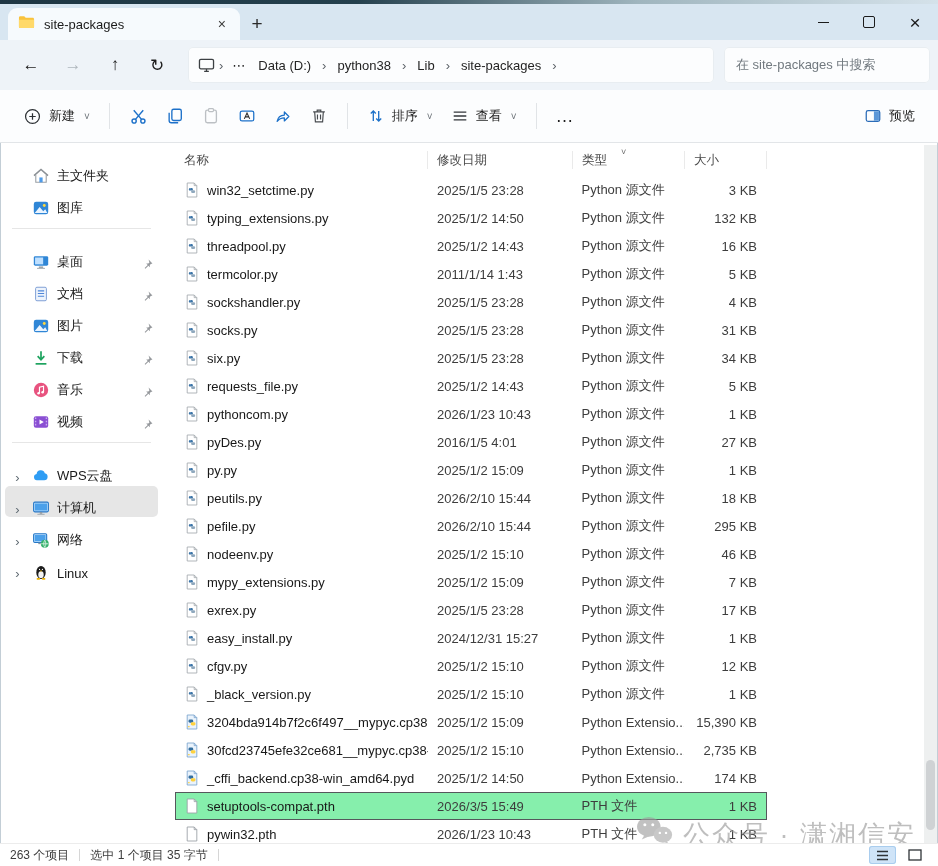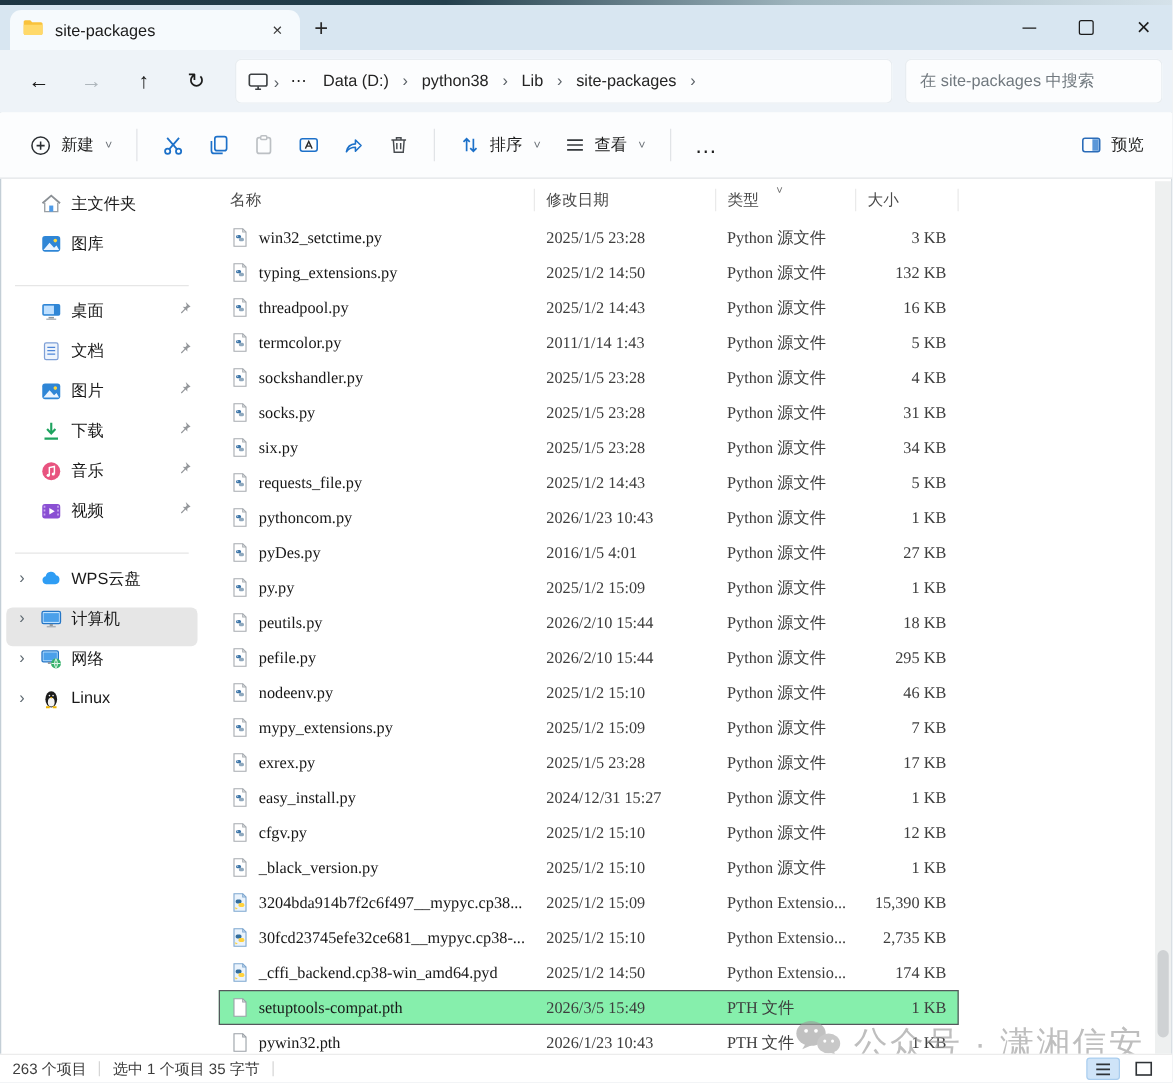--- a/index.html
+++ b/index.html
@@ -33,39 +33,39 @@
   
   .toolbar{height:52px;background:#fcfdfe;border-bottom:1px solid #e2e5e8;display:flex;align-items:center;padding:0 14px;}
   .tb-btn{height:36px;padding:0 9px;display:flex;align-items:center;gap:7px;border-radius:4px;font-size:13px;color:#1f1f1f;}
   .tb-ico{display:flex;align-items:center;}
   .tb-chev{font-size:10px;color:#6a7076;margin-left:2px;}
   .tb-div{width:1px;height:26px;background:#e1e4e7;margin:0 10px;}
   .tb-spacer{flex:1;}
   
   .body{position:absolute;top:143px;left:0;right:0;bottom:22px;display:flex;overflow:hidden;}
   .sidebar{width:163px;padding-top:10px;box-sizing:border-box;flex:0 0 auto;}
-  .side-item{height:31px;display:flex;align-items:flex-start;margin:1px 5px;padding:0 4px 0 6px;border-radius:5px;
+  .side-item{height:31px;display:flex;align-items:flex-end;margin:1px 5px;padding:0 4px 0 6px;border-radius:5px;
     font-size:13px;color:#191919;gap:7px;}
   .side-item.selected{background:#e6e6e6;}
   .side-chev{width:13px;text-align:center;font-size:13px;color:#5f6a72;flex:0 0 auto;}
   .side-ico{width:19px;display:flex;justify-content:center;flex:0 0 auto;}
   .side-label{flex:1;white-space:nowrap;overflow:hidden;}
   .side-pin{margin-left:auto;display:flex;flex:0 0 auto;}
   .side-div{height:1px;background:#e6e6e6;margin:11px 12px;}
   
   .main{flex:1;position:relative;padding-left:12px;box-sizing:border-box;}
   .list-header{display:flex;height:26px;align-items:center;font-size:12.5px;color:#4a4a4a;margin-top:4px;}
   .hcol{box-sizing:border-box;padding:0 9px;border-right:1px solid #eaeaea;height:18px;line-height:18px;position:relative;}
   .hcol:nth-child(1){width:253px;}
   .hcol:nth-child(2){width:145px;}
   .hcol:nth-child(3){width:112px;}
   .hcol:nth-child(4){width:82px;}
   .sort-chev{position:absolute;top:-8px;left:48px;font-size:9px;color:#6a6a6a;}
   .rows{margin-top:3px;}
-  .row{display:flex;height:28px;align-items:center;font-size:13px;width:592px;box-sizing:border-box;border:1px solid transparent;font-family:Liberation Serif, serif;}
+  .row{display:flex;height:28px;align-items:center;font-size:13px;width:592px;box-sizing:border-box;border:1px solid transparent;}
   .row.selected{background:#86efac;border-color:#55585c;}
   .cell{box-sizing:border-box;padding:0 9px;white-space:nowrap;overflow:hidden;}
   .cell-name{width:253px;display:flex;align-items:center;gap:8px;color:#181818;}
   .cell-date{width:145px;color:#3d3d3d;}
   .cell-type{width:112px;color:#3d3d3d;}
   .cell-size{width:82px;text-align:right;color:#3d3d3d;}
   .file-ico{display:flex;flex:0 0 auto;}
   .scrollbar{position:absolute;right:1px;top:2px;bottom:0;width:13px;background:#eef0f0;}
   .scroll-thumb{position:absolute;left:2px;right:2px;bottom:14px;height:70px;background:#cfd2d4;border-radius:6px;}
   

